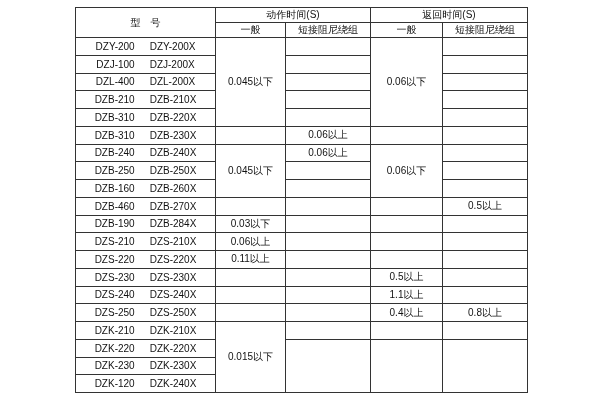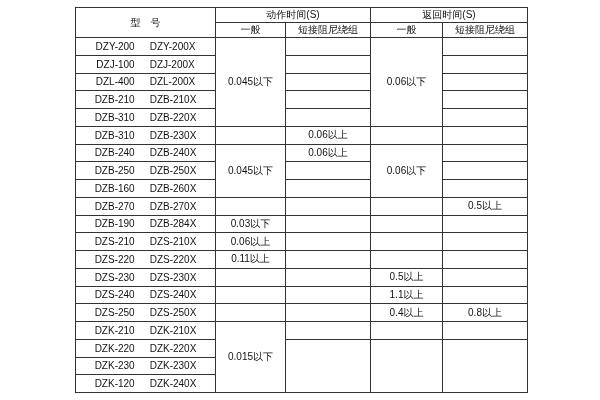--- a/index.html
+++ b/index.html
@@ -176,21 +176,21 @@
             <span>DZB-260X</span>
           </div>
         </td>
         <td></td>
         <td></td>
       </tr>
 
       <tr>
         <td>
           <div class="model-pair">
-            <span>DZB-270</span>
+            <span>DZB-460</span>
             <span>DZB-270X</span>
           </div>
         </td>
         <td></td>
         <td></td>
         <td></td>
         <td>0.5以上</td>
       </tr>
 
       <tr>

